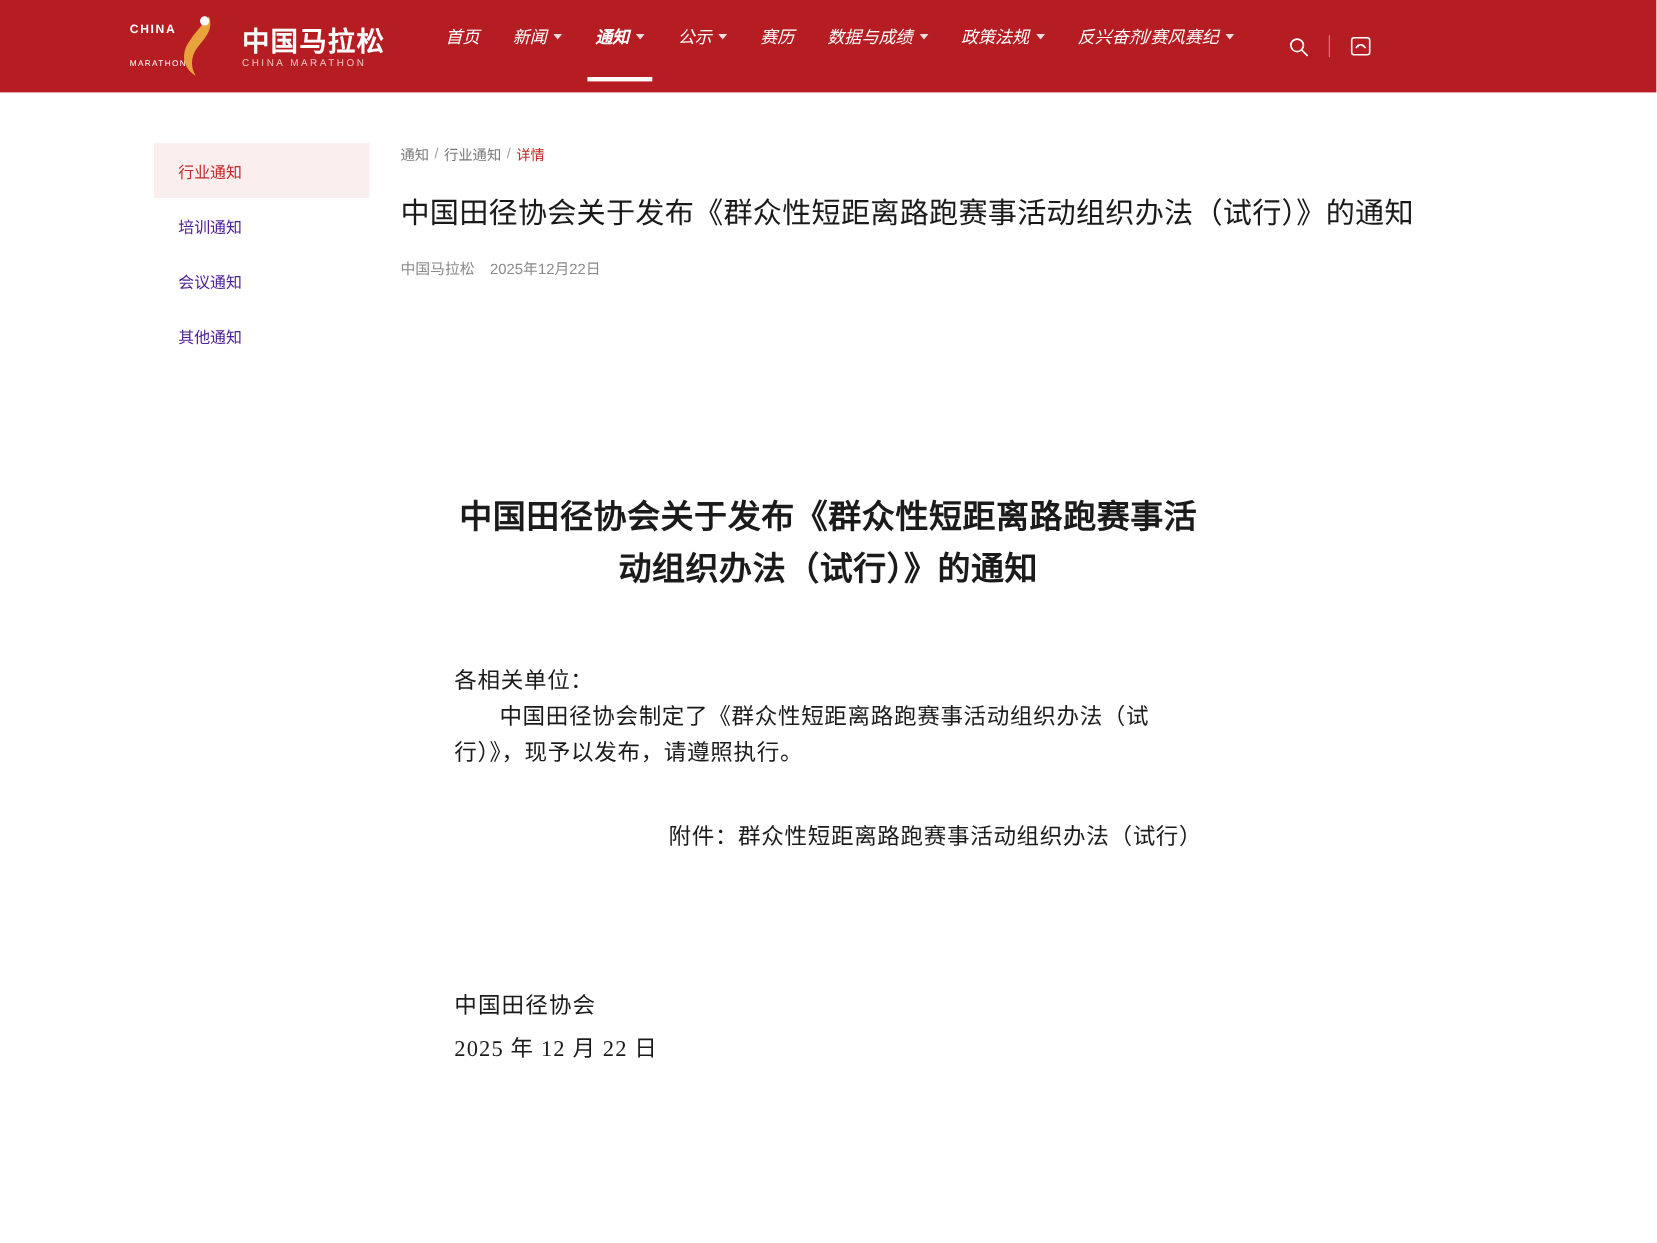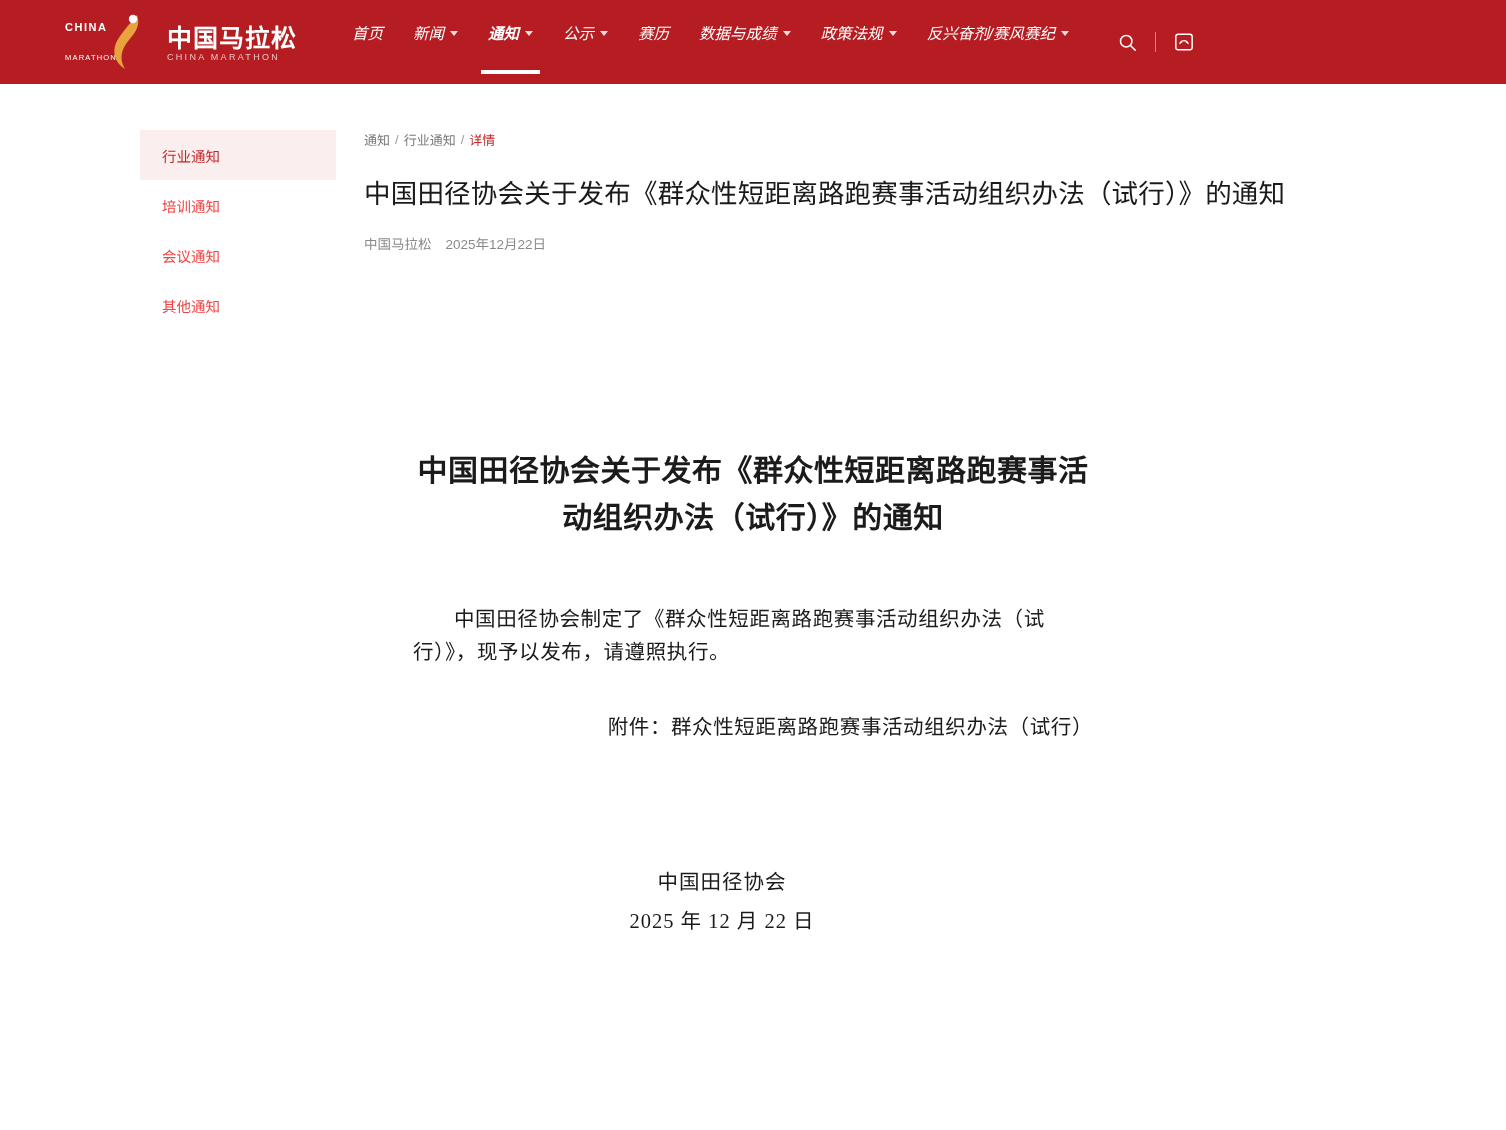--- a/index.html
+++ b/index.html
@@ -11,21 +11,21 @@
     font-family: "Liberation Sans", sans-serif;
     overflow: hidden;
   }
 
   
   .header {
     height: 84px;
     background: #b51d22;
     display: flex;
     align-items: center;
-    padding-left: 61px;
+    padding-left: 114px;
     position: relative;
   }
   .logo-wrap {
     display: flex;
     align-items: center;
     gap: 10px;
   }
   .logo-mark {
     width: 96px;
     height: 58px;
@@ -137,21 +137,21 @@
     width: 196px;
     margin-left: 140px;
     flex: 0 0 196px;
   }
   .side-item {
     height: 50px;
     display: flex;
     align-items: center;
     padding-left: 22px;
     font-size: 14.5px;
-    color: #ef4444;
+    color: #4c1d95;
     cursor: pointer;
   }
   .side-item.active {
     background: #fbeeee;
     color: #c22a2a;
   }
 
   .content {
     flex: 1;
     padding-left: 0px;
@@ -213,21 +213,21 @@
   .doc-attach {
     font-size: 20.5px;
     line-height: 1.62;
     letter-spacing: 0.6px;
     text-indent: 2.2em;
     margin-top: 42px;
     text-align: right;
   }
   .doc-sign {
     margin-top: 118px;
-    text-align: center;
+    text-align: left;
     padding-right: 62px;
     font-size: 20.5px;
     line-height: 1.9;
     letter-spacing: 1px;
   }
 </style>
 </head>
 <body>
 
 <div class="header">
@@ -326,20 +326,21 @@
     <div class="art-meta">
       <span>中国马拉松</span>
       <span>2025年12月22日</span>
     </div>
   </div>
 </div>
 
 <div class="doc">
   <div class="doc-inner">
     <div class="doc-title">中国田径协会关于发布《群众性短距离路跑赛事活动组织办法（试行）》的通知</div>
+    <p class="doc-p">各相关单位：</p>
     <p class="doc-p indent">中国田径协会制定了《群众性短距离路跑赛事活动组织办法（试行）》，现予以发布，请遵照执行。</p>
     <div class="doc-attach">附件：群众性短距离路跑赛事活动组织办法（试行）</div>
     <div class="doc-sign">
       <div>中国田径协会</div>
       <div>2025 年 12 月 22 日</div>
     </div>
   </div>
 </div>
 
 </body></html>

